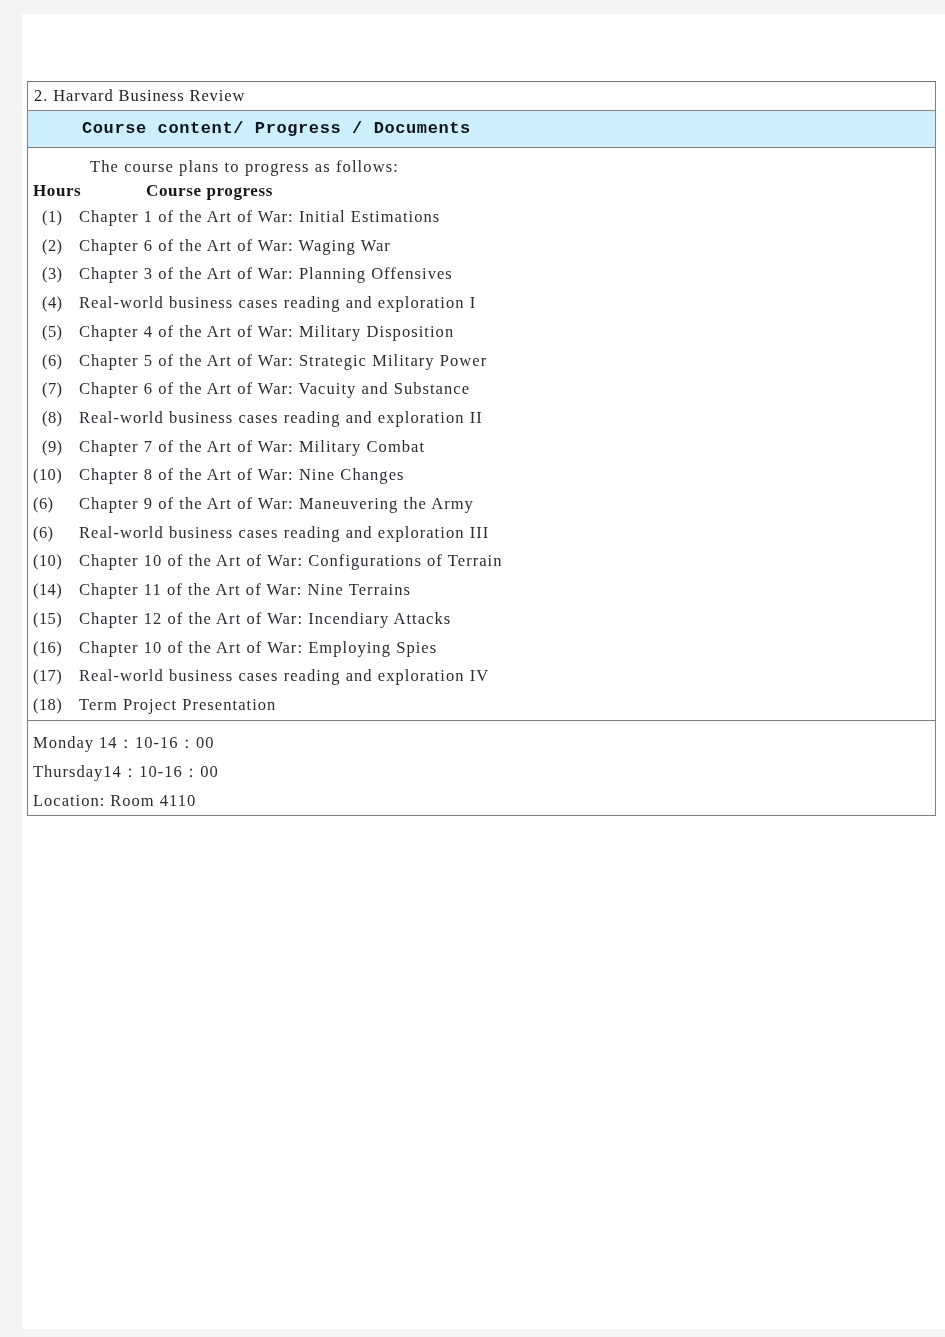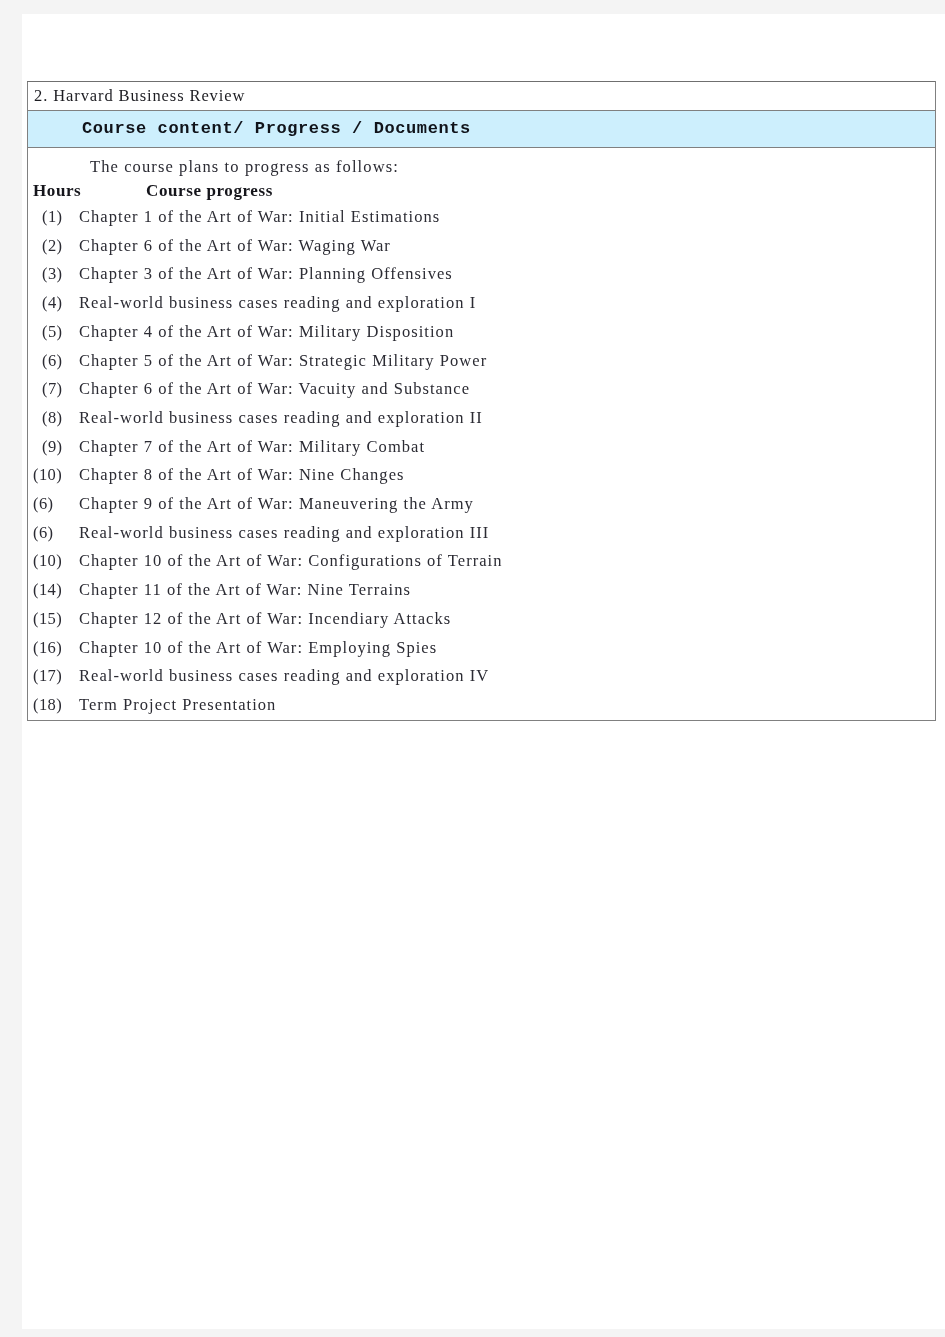--- a/index.html
+++ b/index.html
@@ -171,17 +171,26 @@
               <li><span class="num">(15)</span><span>Chapter 12 of the Art of War: Incendiary Attacks</span></li>
               <li><span class="num">(16)</span><span>Chapter 10 of the Art of War: Employing Spies</span></li>
               <li><span class="num">(17)</span><span>Real-world business cases reading and exploration IV</span></li>
               <li><span class="num">(18)</span><span>Term Project Presentation</span></li>
             </ul>
 
         </td>
       </tr>
 
 
+      <tr>
+        <td class="cell-body">
+          <ul class="oh-list" id="oh-list">
+              <li>Monday 14：10-16：00</li>
+              <li>Thursday14：10-16：00</li>
+              <li>Location: Room 4110</li>
+            </ul>
+        </td>
+      </tr>
 
     </tbody>
   </table>
 
 </div>
 
 </body></html>

